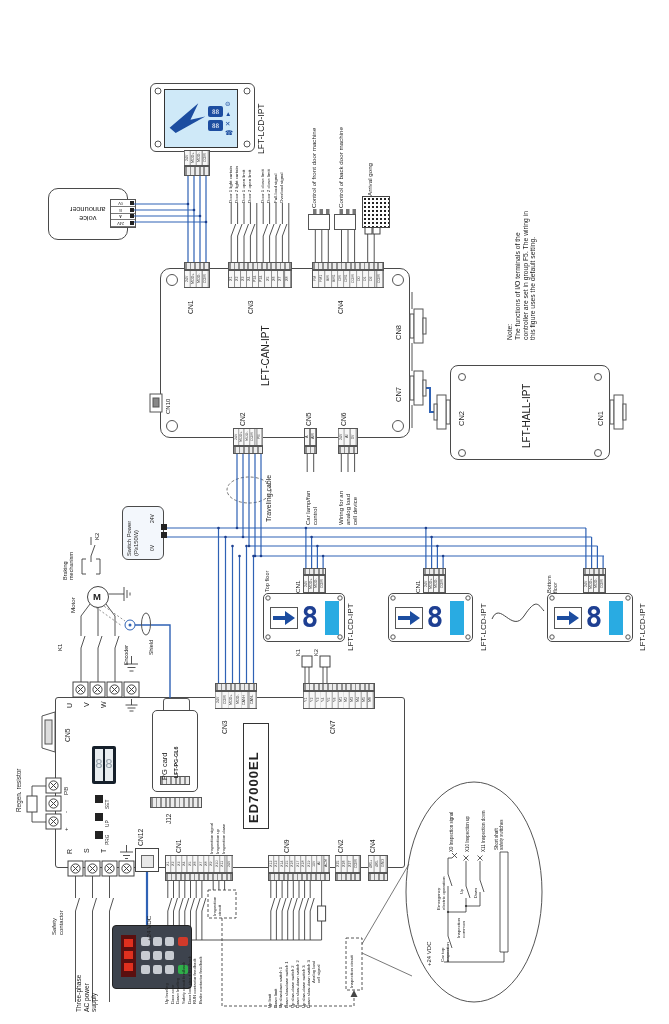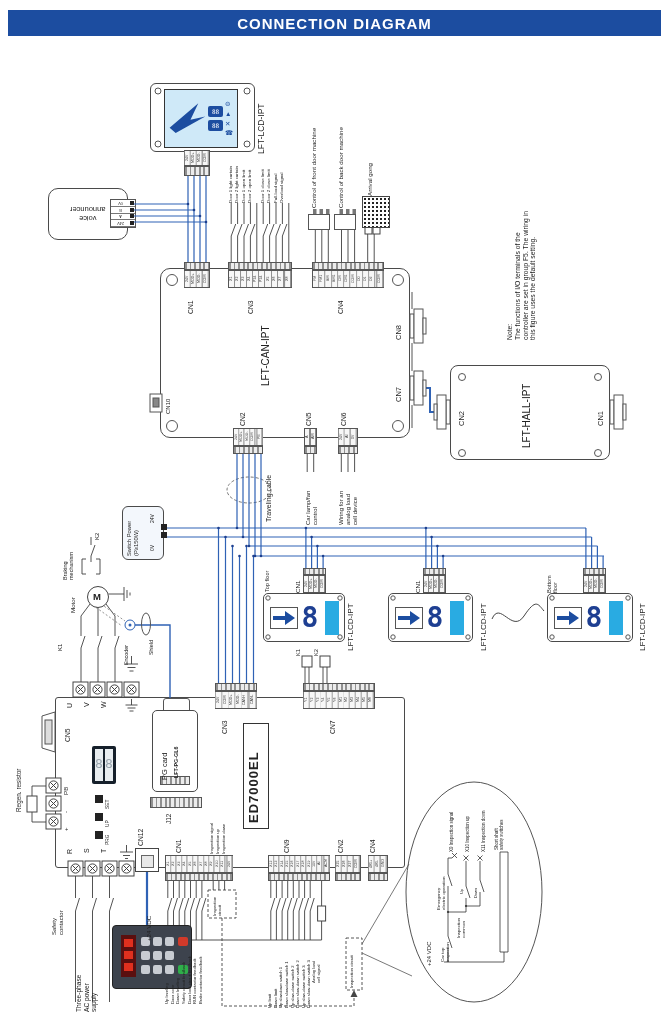--- a/index.html
+++ b/index.html
@@ -22,23 +22,20 @@
   .hdr span{color:#fff;font-weight:bold;font-size:15px;letter-spacing:1px;}
   .plug{position:absolute;border:1px solid #555;background:#fff;box-sizing:border-box;}
   .grid-dots{background-image:radial-gradient(#222 1.1px, transparent 1.3px);background-size:4px 4px;background-color:#fdfdfd;}
   .btn{background:#c8ccd2;border-radius:2px;}
 </style>
 </head>
 <body>
 
 <div id="page">
 
-  <div class="hdr" style="background:#1c4da0;">
-    <span>CONNECTION DIAGRAM</span>
-  </div>
 
   <div class="board" style="left:150px;top:83px;width:105px;height:69px;border-radius:6px;"></div>
   <div class="abs" style="left:164px;top:89px;width:72px;height:57px;background:#cfe9f8;border:1px solid #333;display:flex;align-items:center;">
     <svg width="40" height="50" viewBox="0 0 46 52" style="margin-left:2px;">
         <path d="M3,36 L36,8 L27,27 L44,23 L10,42 Z" fill="#1c4da0"></path>
       </svg>
     <div style="display:flex;flex-direction:column;gap:3px;margin-left:1px;">
 
     <div style="width:15px;height:11px;background:#1c4da0;border-radius:2px;color:#fff;font-size:6px;text-align:center;line-height:11px;font-family:'DejaVu Sans Mono',monospace;">88</div>
         <div style="width:15px;height:11px;background:#1c4da0;border-radius:2px;color:#fff;font-size:6px;text-align:center;line-height:11px;font-family:'DejaVu Sans Mono',monospace;">88</div>

